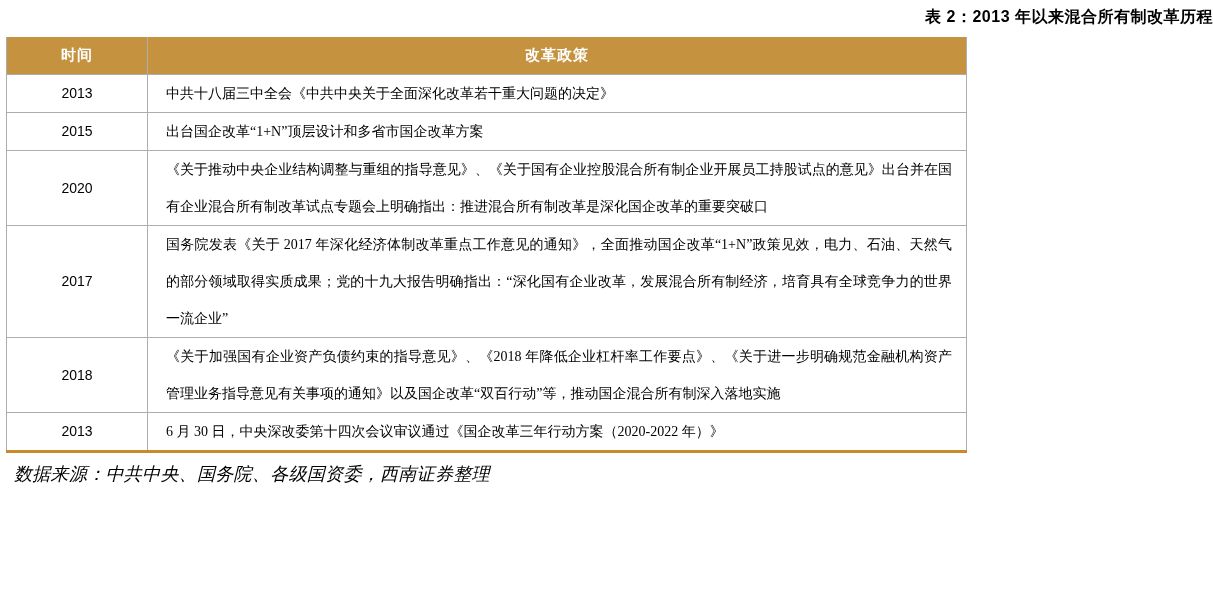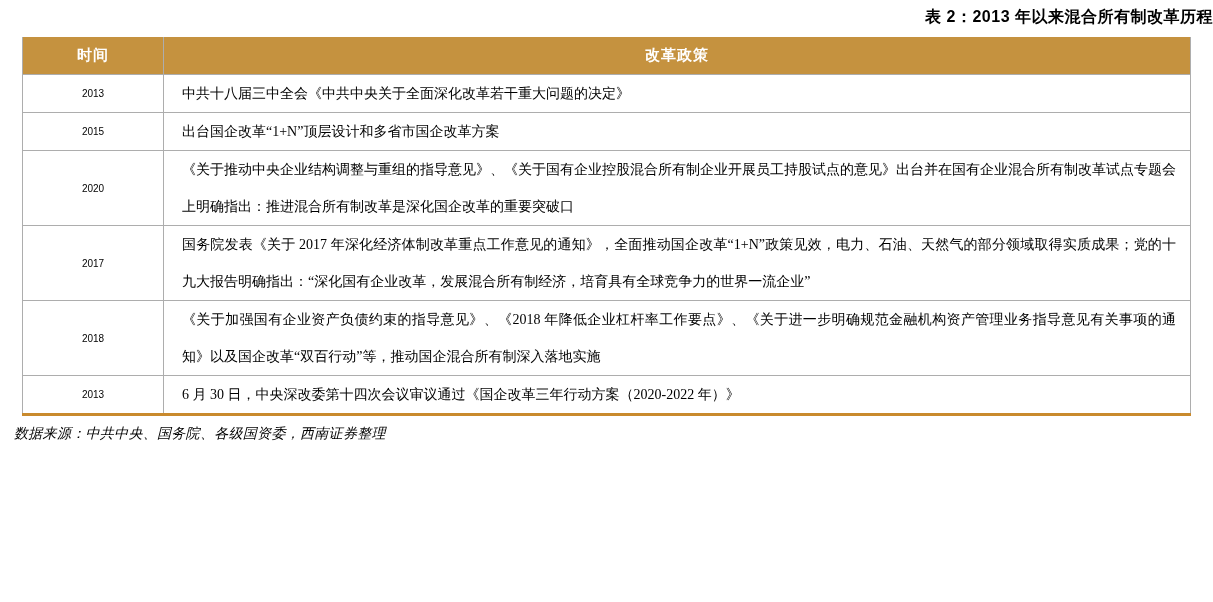--- a/index.html
+++ b/index.html
@@ -23,22 +23,22 @@
     margin: 7px 0 9px 14px;
     font-family: "Liberation Sans", sans-serif;
     font-size: 16px;
     font-weight: bold;
     letter-spacing: 0.5px;
     text-align: right;
   }
   table.reform-table {
     border-collapse: collapse;
     table-layout: fixed;
-    margin-left: 22px;
-    width: 1169px;
+    margin-left: 6px;
+    width: 961px;
     border-left: 1px solid var(--grid-border);
     border-right: 1px solid var(--grid-border);
     border-bottom: 3px solid var(--bottom-border);
   }
   col.col-year  { width: 141px; }
   thead th {
     background: var(--header-bg);
     color: var(--header-text);
     font-family: "Liberation Sans", sans-serif;
     font-size: 15px;
@@ -52,31 +52,31 @@
   tbody td {
     border: 1px solid var(--grid-border);
     font-size: 14px;
     line-height: 37px;
     vertical-align: middle;
     padding: 0;
   }
   td.year-cell {
     text-align: center;
     font-family: "Liberation Sans", sans-serif;
-    font-size: 10px;
+    font-size: 14px;
   }
   td.policy-cell {
     padding: 0 14px 0 18px;
     text-align: justify;
     text-justify: inter-ideograph;
   }
   .source-note {
     margin: 9px 0 16px 14px;
     font-style: italic;
-    font-size: 14px;
+    font-size: 18px;
     letter-spacing: 0.3px;
   }
 </style>
 </head>
 <body>
 
 <div class="doc-title">表 2：2013 年以来混合所有制改革历程</div>
 
 <table class="reform-table">
   <colgroup>

